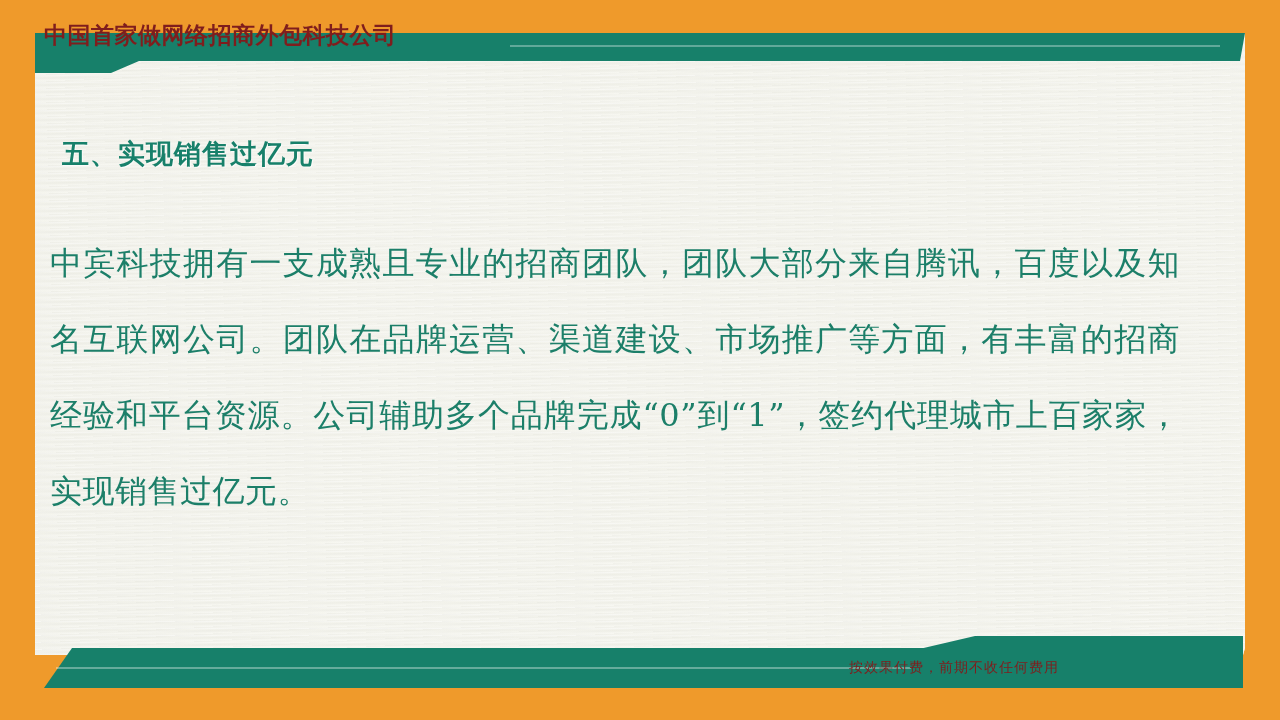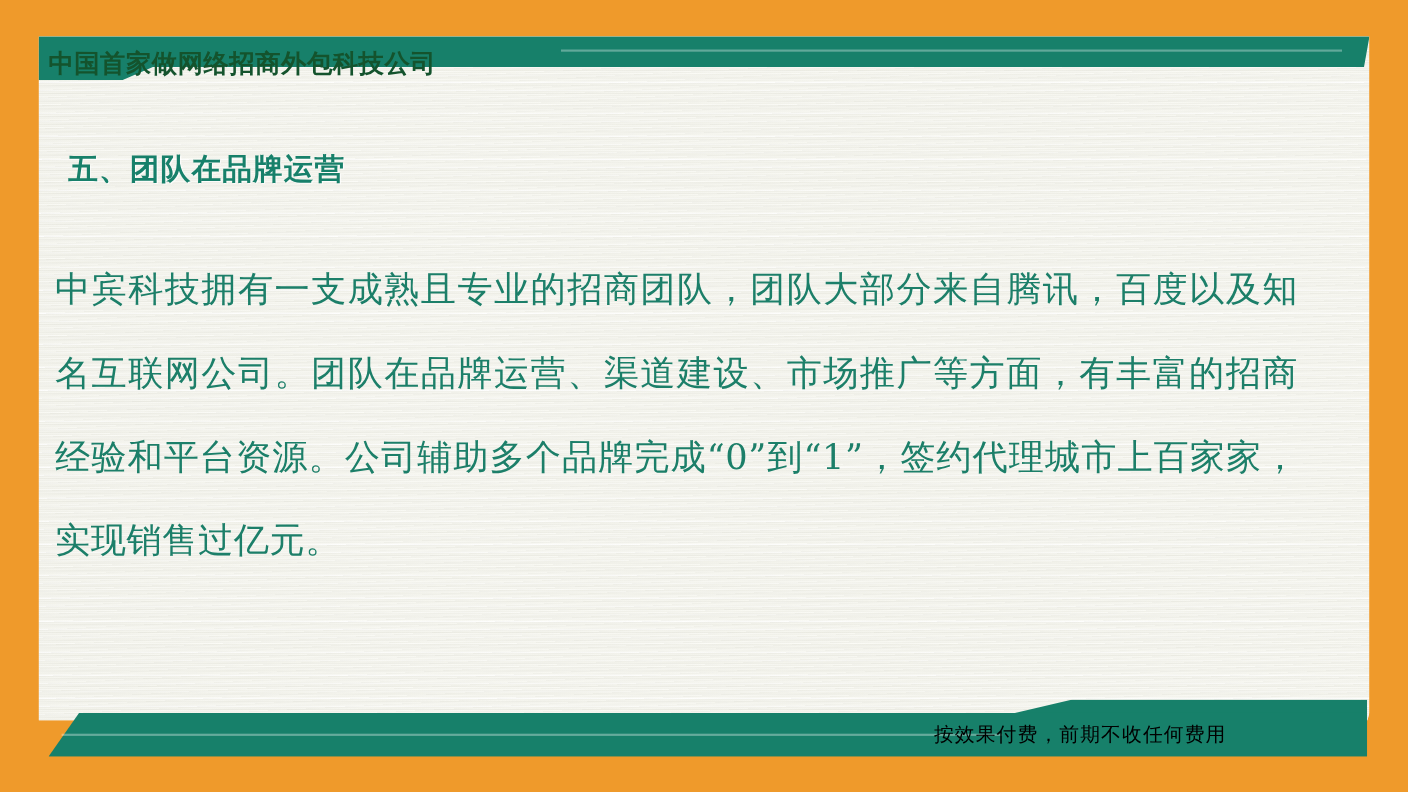--- a/index.html
+++ b/index.html
@@ -84,25 +84,25 @@
     position: absolute;
     left: 510px;
     top: 45px;
     width: 710px;
     height: 2px;
     background: rgba(255,255,255,0.32);
   }
   .header-title {
     position: absolute;
     left: 44px;
-    top: 42px;
+    top: 20px;
     font-family: "DejaVu Sans", "Liberation Sans", sans-serif;
     font-size: 23px;
     font-weight: bold;
-    color: #14532d;
+    color: #7f1d1d;
     letter-spacing: 0.5px;
     white-space: nowrap;
   }
 
   
   .section-heading {
     position: absolute;
     left: 62px;
     top: 136px;
     font-family: "DejaVu Sans", "Liberation Sans", sans-serif;
@@ -164,40 +164,40 @@
     background: rgba(255,255,255,0.34);
   }
   .footer-text {
     position: absolute;
     left: 849px;
     top: 648px;
     height: 40px;
     display: flex;
     align-items: center;
     font-family: "DejaVu Sans", "Liberation Sans", sans-serif;
-    font-size: 18px;
-    color: #000000;
+    font-size: 14px;
+    color: #7f1d1d;
     letter-spacing: 1px;
     white-space: nowrap;
   }
 </style>
 </head>
 <body>
 
 <div class="slide">
 
   <div class="paper">
     <div class="paper-grain"></div>
   </div>
 
   <div class="header-ribbon"></div>
   <div class="header-ribbon-line"></div>
   <div class="header-title">中国首家做网络招商外包科技公司</div>
 
-  <div class="section-heading">五、团队在品牌运营</div>
+  <div class="section-heading">五、实现销售过亿元</div>
 
   <div class="body-text">中宾科技拥有一支成熟且专业的招商团队，团队大部分来自腾讯，百度以及知名互联网公司。团队在品牌运营、渠道建设、市场推广等方面，有丰富的招商经验和平台资源。公司辅助多个品牌完成“0”到“1”，签约代理城市上百家家，实现销售过亿元。</div>
 
   <div class="footer-notch"></div>
   <div class="footer-ribbon"></div>
   <div class="footer-ribbon-line"></div>
   <div class="footer-text">按效果付费，前期不收任何费用</div>
 
 </div>
 

